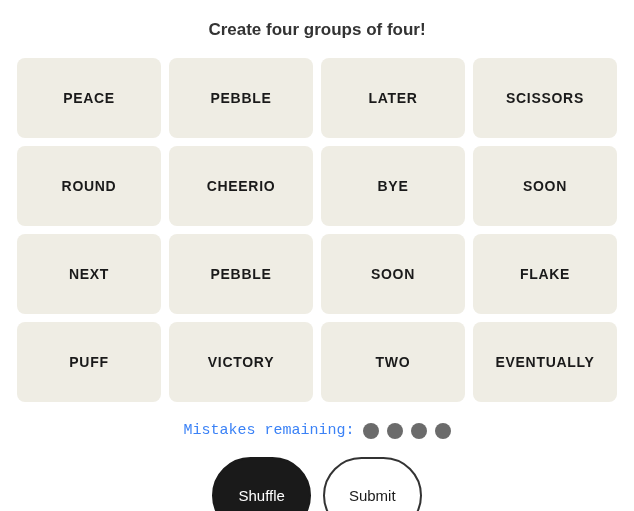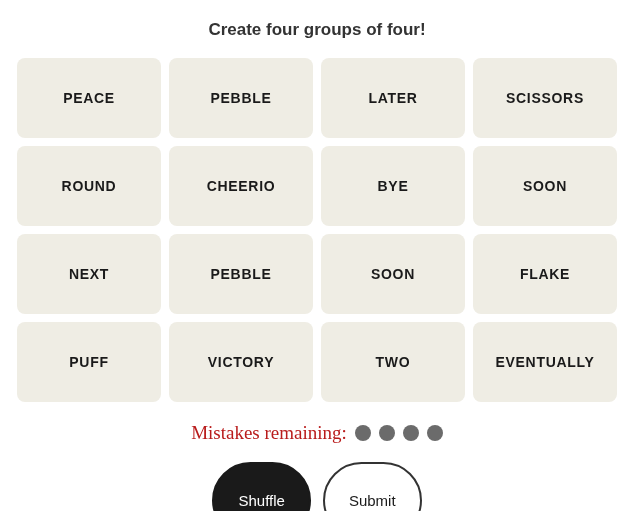--- a/index.html
+++ b/index.html
@@ -61,23 +61,23 @@
     }
 
     .mistakes-row {
       display: flex;
       align-items: center;
       gap: 8px;
       margin-bottom: 18px;
     }
 
     .mistakes-label {
-      font-family: Liberation Serif, serif;
-      font-size: 19px;
-      color: #b91c1c;
+      font-family: Liberation Mono, monospace;
+      font-size: 15px;
+      color: #3b82f6;
     }
 
     .dot {
       width: 16px;
       height: 16px;
       border-radius: 50%;
       background-color: #6b6b6b;
       display: inline-block;
     }
 

